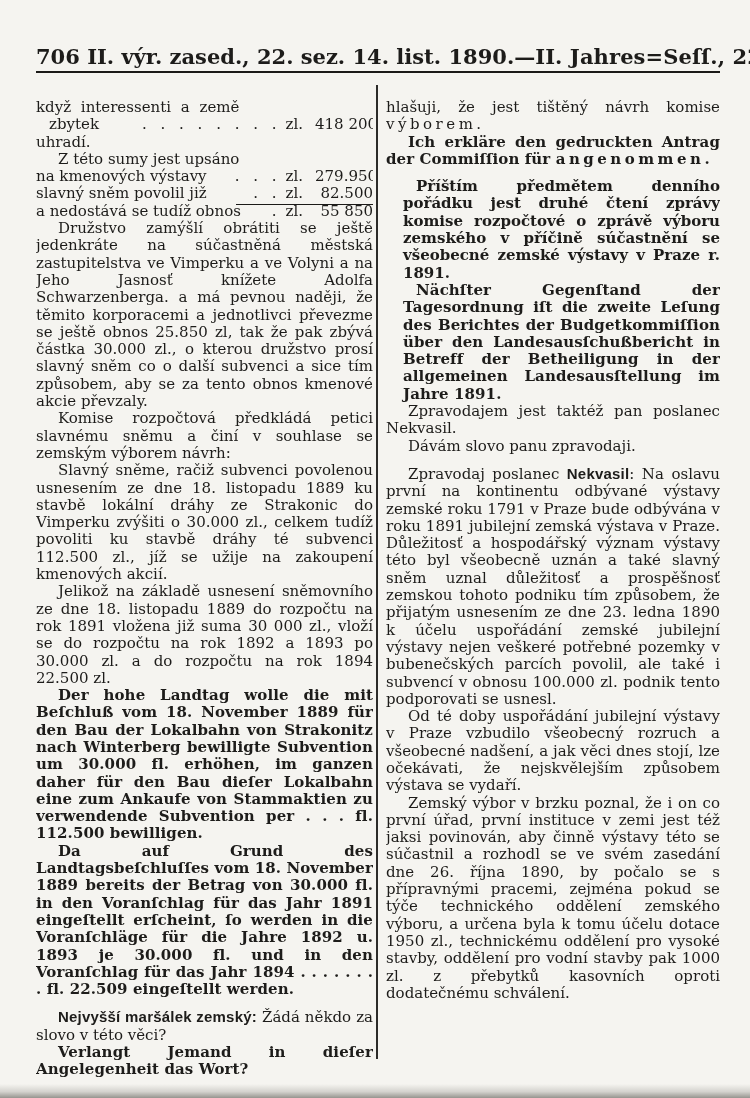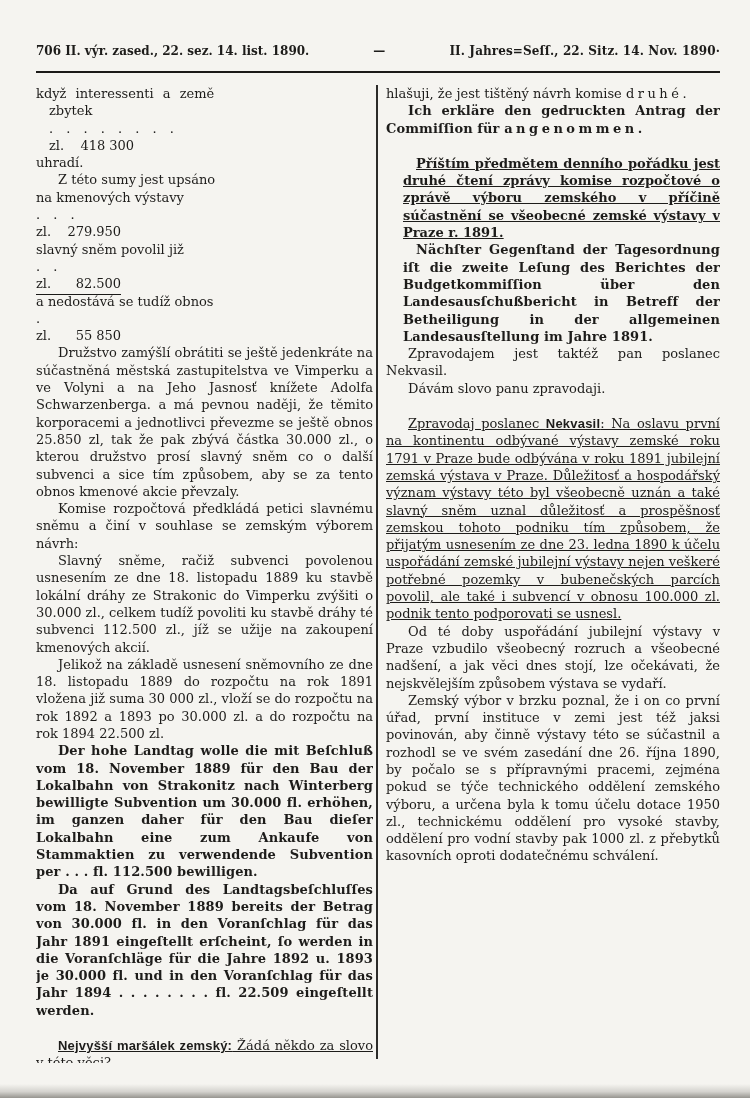--- a/index.html
+++ b/index.html
@@ -10,53 +10,53 @@
     color:#1d1c1a;
     position:relative;
     overflow:hidden;
   }
   .page { position:absolute; inset:0; }
 
   
   .header {
     position:absolute; top:44px; left:36px; right:30px;
     display:flex; justify-content:space-between; align-items:flex-start;
-    font-size:12px; font-weight:bold; white-space:nowrap;
+    font-size:21px; font-weight:bold; white-space:nowrap;
   }
   .header-rule {
     position:absolute; top:71px; left:36px; right:30px;
     height:2px; background:#1b1a18;
   }
 
   
   .col {
-    position:absolute; top:85px; height:978px; overflow:hidden;
-    font-size:13px; line-height:17.3px; text-align:justify;
+    position:absolute; top:99px; height:978px; overflow:hidden;
+    font-size:15px; line-height:17.3px; text-align:justify;
   }
   .col-left  { left:36px;  width:337px; }
   .col-right { left:386px; width:334px; }
   .divider {
     position:absolute; top:85px; left:376px; width:2px; height:974px;
     background:#2c2b29;
   }
 
   p { margin:0; text-indent:22px; }
   .ti0 { text-indent:0; }
   .stretched { word-spacing:5px; }
   .fraktur { font-weight:bold; letter-spacing:0.1px; }
   .bold-sans { font-family:"Liberation Sans", sans-serif; font-weight:bold; letter-spacing:0.2px; }
   .spaced { letter-spacing:3.5px; }
-  .sp-lg { margin-top:18px;text-decoration:underline; }
+  .sp-lg { margin-top:10px; }
 
   
   .block { margin-left:17px; text-indent:13px; }
   .agenda-cs { font-weight:bold; }
 
   
-  .fin-row { display:flex; align-items:baseline; text-indent:0;flex-direction:column; }
+  .fin-row { display:flex; align-items:baseline; text-indent:0; }
   .fin-row .lbl  { white-space:nowrap; }
   .fin-row .dots { flex:1; text-align:right; word-spacing:9px; padding-right:9px;
                    overflow:hidden; white-space:nowrap; }
   .fin-row .tail { display:flex; align-items:center; white-space:nowrap; position:relative; }
   .fin-row .cur  { padding-right:12px; }
   .fin-row .amt  { width:58px; text-align:right; }
   .fin-row.indented { padding-left:13px; }
   .fin-row.underlined .tail::after {
     content:""; position:absolute; left:-50px; right:0; bottom:-2px;
     border-bottom:1.4px solid #1b1a18;
@@ -86,21 +86,21 @@
   <div class="divider"></div>
 
   <div class="col col-left">
     <p class="ti0 stretched">když interessenti a země</p>
 
     <div class="fin-row indented">
       <span class="lbl">zbytek</span>
       <span class="dots">. . . . . . . .</span>
       <span class="tail">
         <span class="cur">zl.</span>
-        <span class="amt">418 300</span>
+        <span class="amt">418 200</span>
       </span>
     </div>
 
     <p class="ti0">uhradí.</p>
     <p>Z této sumy jest upsáno</p>
 
     <div class="fin-row">
       <span class="lbl">na kmenových výstavy</span>
       <span class="dots">. . .</span>
       <span class="tail">
@@ -134,21 +134,21 @@
     <p class="fraktur">Der hohe Landtag wolle die mit Beſchluß vom 18. November 1889 für den Bau der Lokalbahn von Strakonitz nach Winterberg bewilligte Subvention um 30.000 fl. erhöhen, im ganzen daher für den Bau dieſer Lokalbahn eine zum Ankaufe von Stammaktien zu verwendende Subvention per .  .  .  fl. 112.500 bewilligen.</p>
     <p class="fraktur">Da auf Grund des Landtagsbeſchluſſes vom 18. November 1889 bereits der Betrag von 30.000 fl. in den Voranſchlag für das Jahr 1891 eingeſtellt erſcheint, ſo werden in die Voranſchläge für die Jahre 1892 u. 1893 je 30.000 fl. und in den Voranſchlag für das Jahr 1894 . . . . . . . . fl. 22.509 eingeſtellt werden.</p>
 
     <p class="sp-lg"><span class="bold-sans">Nejvyšší maršálek zemský:</span><span> Žádá někdo za slovo v této věci?</span></p>
 
     <p class="fraktur">Verlangt Jemand in dieſer Angelegenheit das Wort?</p>
     <p>Jelikož nikdo za slovo nežádá, pro-</p>
   </div>
 
   <div class="col col-right">
-    <p class="ti0"><span>hlašuji, že jest tištěný návrh komise </span><span class="spaced">druhé.</span></p>
+    <p class="ti0"><span>hlašuji, že jest tištěný návrh komise </span><span class="spaced">výborem.</span></p>
 
     <p class="fraktur"><span>Ich erkläre den gedruckten Antrag der Commiſſion für </span><span class="spaced">angenommen.</span></p>
 
     <p class="block agenda-cs sp-lg">Příštím předmětem denního pořádku jest druhé čtení zprávy komise rozpočtové o zprávě výboru zemského v příčině súčastnění se všeobecné zemské výstavy v Praze r. 1891.</p>
     <p class="block fraktur">Nächſter Gegenſtand der Tagesordnung iſt die zweite Leſung des Berichtes der Budgetkommiſſion über den Landesausſchußbericht in Betreff der Betheiligung in der allgemeinen Landesausſtellung im Jahre 1891.</p>
 
     <p>Zpravodajem jest taktéž pan poslanec Nekvasil.</p>
     <p>Dávám slovo panu zpravodaji.</p>
 
     <p class="sp-lg"><span>Zpravodaj poslanec </span><span class="bold-sans">Nekvasil</span><span>: Na oslavu první na kontinentu odbývané výstavy zemské roku 1791 v Praze bude odbývána v roku 1891 jubilejní zemská výstava v Praze. Důležitosť a hospodářský význam výstavy této byl všeobecně uznán a také slavný sněm uznal důležitosť a prospěšnosť zemskou tohoto podniku tím způsobem, že přijatým usnesením ze dne 23. ledna 1890 k účelu uspořádání zemské jubilejní výstavy nejen veškeré potřebné pozemky v bubenečských parcích povolil, ale také i subvencí v obnosu 100.000 zl. podnik tento podporovati se usnesl.</span></p>

